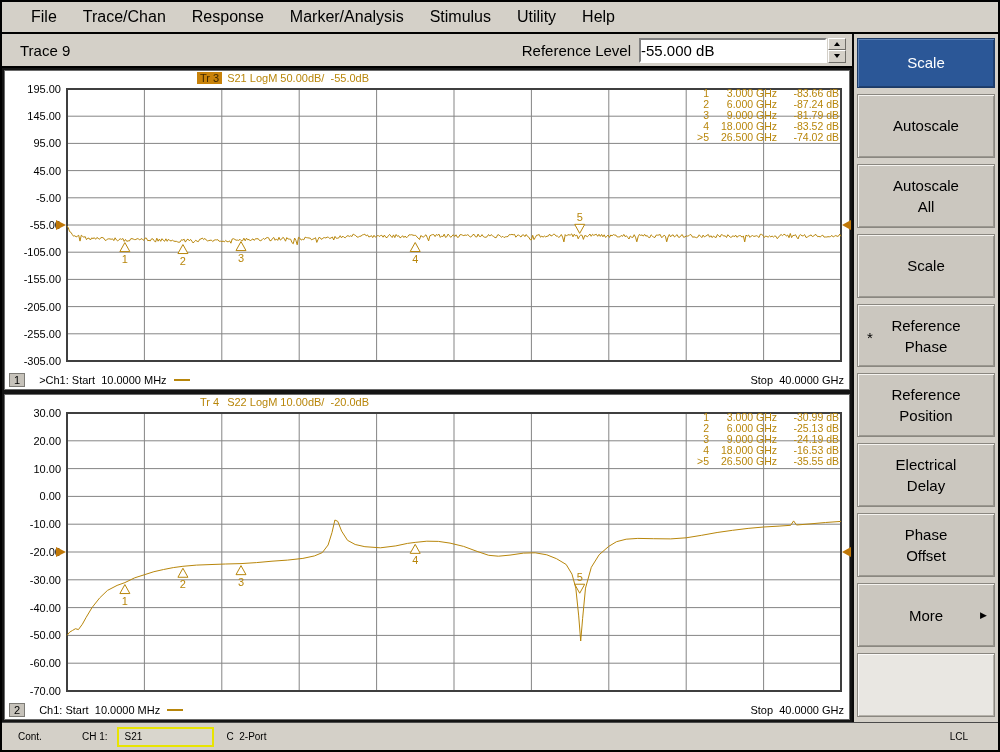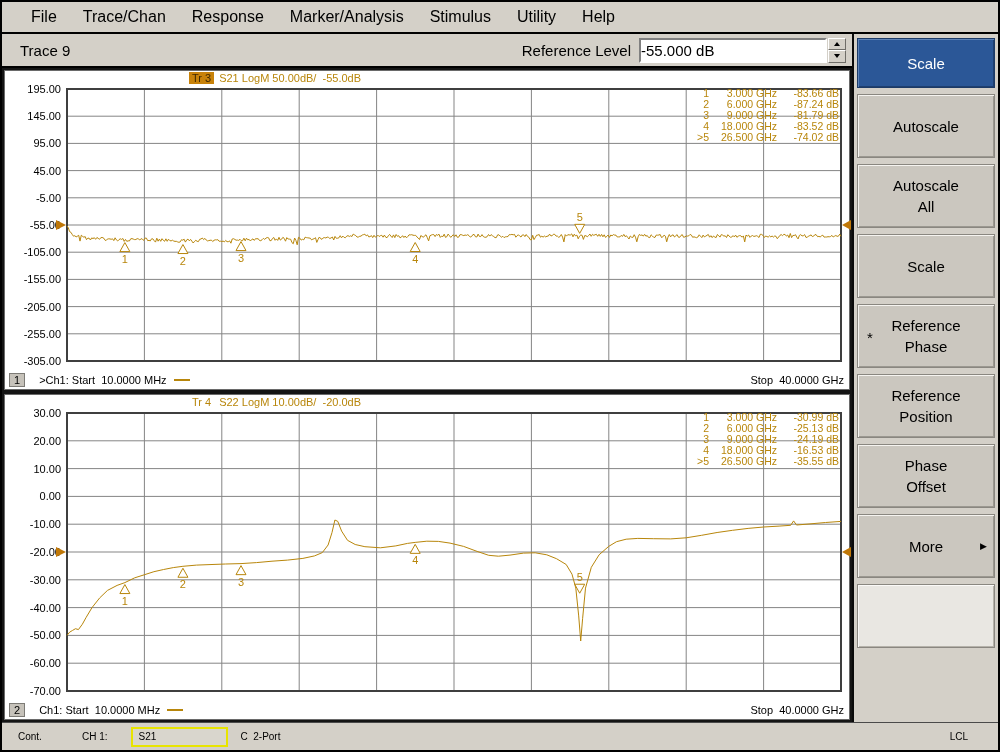--- a/index.html
+++ b/index.html
@@ -34,21 +34,21 @@
     border-color:#fff #6f6d68 #6f6d68 #fff;
     display:flex; align-items:center; justify-content:center;
   }
   .tri-up { width:0;height:0;border-left:3px solid transparent;border-right:3px solid transparent;border-bottom:4px solid #000; }
   .tri-dn { width:0;height:0;border-left:3px solid transparent;border-right:3px solid transparent;border-top:4px solid #000; }
   
   .plots { height:654px; background:#141414; padding:2px; display:flex; flex-direction:column; gap:4px; }
   .plot-window { background:#fff; border:1px solid #6a6a6a; position:relative; }
   .plot-window.top { height:320px; }
   .plot-window.bottom { height:326px; }
-  .plot-header { position:absolute; top:1px; left:184px; font-size:11px; color:#b8860b; white-space:pre; display:flex; align-items:center; z-index:3; }
+  .plot-header { position:absolute; top:1px; left:192px; font-size:11px; color:#b8860b; white-space:pre; display:flex; align-items:center; z-index:3; }
   .trace-badge { white-space:pre; padding:0 3px; margin-right:5px; }
   .trace-badge.filled { background:#c8820a; color:#402800; }
   .trace-badge.plain { color:#b8860b; }
   .plot-svg { position:absolute; left:0; top:14px; }
   .plot-footer { position:absolute; left:4px; right:5px; bottom:1px; height:16px; display:flex; align-items:center; font-size:11px; z-index:3; }
   .chan-badge { background:#c6c2ba; border:1px solid #7d7b76; font-size:11px; padding:0 4px; line-height:12px; margin-right:14px; }
   .start-label, .stop-label { white-space:pre; }
   .trace-dash { width:16px; height:2px; background:#b8860b; margin-left:7px; }
   .stop-label { margin-left:auto; }
   
@@ -64,21 +64,21 @@
   .softkey.title { height:50px; background:#2b5797; color:#fff; border:1px solid #1c3a66;
     box-shadow: inset 1px 1px 0 #5d83b8, inset -1px -1px 0 #1e3f70; }
   .softkey.blank { background:#e9e7e2; box-shadow: inset 1px 1px 0 #fbfaf8, inset -1px -1px 0 #b5b2aa; }
   .softkey .mark { position:absolute; left:9px; top:50%; transform:translateY(-42%); font-size:15px; }
   .softkey .arrow { position:absolute; right:7px; top:50%; transform:translateY(-50%); font-size:9px; }
   
   .statusbar { height:28px; display:flex; align-items:center; font-size:10px; background:#d4d0c8; border-top:1px solid #4a4a4a; }
   .sb-mode { margin-left:16px; }
   .sb-chan { margin-left:40px; white-space:pre; }
   .sb-meas {
-    margin-left:24px; width:97px; height:20px; line-height:16px;
+    margin-left:10px; width:97px; height:20px; line-height:16px;
     border:2px solid #e8e400; background:#d9d6cd; padding-left:5px;
   }
   .sb-cal { margin-left:12px; white-space:pre; }
   .sb-lcl { margin-left:auto; margin-right:30px; }
 </style>
 </head>
 <body>
 
 <div id="screen">
 
@@ -289,20 +289,24 @@
         <div class="softkey">
           <span class="line">Reference</span>
           <span class="line">Phase</span>
           <span class="mark">*</span>
         </div>
         <div class="softkey">
           <span class="line">Reference</span>
           <span class="line">Position</span>
         </div>
         <div class="softkey">
+          <span class="line">Electrical</span>
+          <span class="line">Delay</span>
+        </div>
+        <div class="softkey">
           <span class="line">Phase</span>
           <span class="line">Offset</span>
         </div>
         <div class="softkey">
           <span class="line">More</span>
           <span class="arrow">▶</span>
         </div>
         <div class="softkey blank">
           <span class="line"></span>
         </div>

